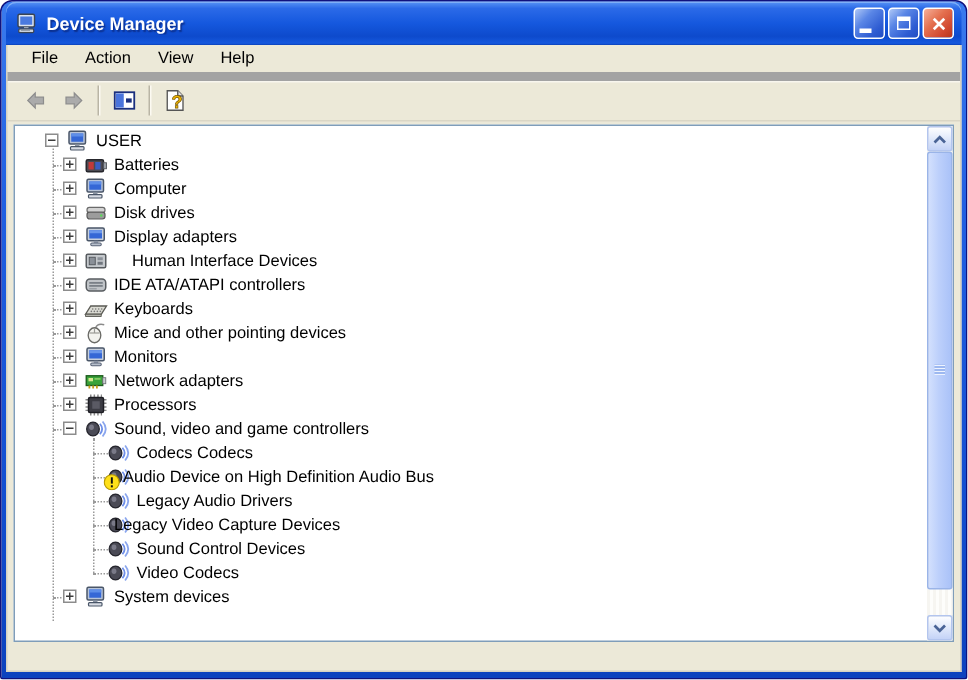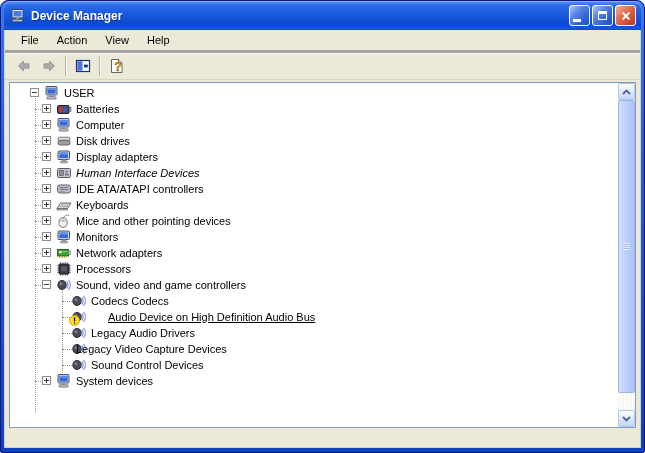--- a/index.html
+++ b/index.html
@@ -32,21 +32,21 @@
     display:flex;align-items:center;justify-content:center;position:relative;cursor:default;
   }
   .wbtn.blue{background:linear-gradient(135deg,#AFC8F6 0%,#5A86E6 35%,#2E5CD2 75%,#224EC2 100%);}
   .wbtn.red{background:linear-gradient(135deg,#F6B09A 0%,#E4704F 40%,#D14830 75%,#B5361E 100%);}
   .glyph-min{position:absolute;left:3px;bottom:3px;width:8px;height:3px;background:#fff;}
   .glyph-max{width:9px;height:9px;border:1px solid #fff;border-top:3px solid #fff;}
   .client{
     flex:1;min-height:0;background:#ECE9D8;display:flex;flex-direction:column;
     border:1px solid #D6D2C2;border-top:none;
   }
-  .menubar{flex:0 0 23px;display:flex;align-items:center;padding-left:7px;border-bottom:3px solid #a3a3a3;}
+  .menubar{flex:0 0 23px;display:flex;align-items:center;padding-left:7px;border-bottom:6px solid #a3a3a3;}
   .menu-item{font-size:11px;color:#000;padding:3px 9px;cursor:default;}
   .toolbar{flex:0 0 27px;display:flex;align-items:center;padding-left:6px;border-bottom:1px solid #DAD6C5;box-shadow:inset 0 1px 0 #F8F6EE;}
   .tool-btn{width:25px;height:22px;display:flex;align-items:center;justify-content:center;}
   .tb-sep{width:1px;height:20px;background:#B9B5A5;box-shadow:1px 0 0 #FCFAF2;margin:0 4px;}
   .panel{
     flex:1;min-height:0;margin:2px 4px 0 4px;background:#fff;
     border:1px solid #7F9DB9;display:flex;position:relative;
   }
   .tree{flex:1;position:relative;padding-top:2px;overflow:hidden;font-size:11px;}
   .trow{position:relative;height:16px;}
@@ -225,21 +225,21 @@
             <span class="expander" style="left: 32px;">
               <span class="h"></span>
               <span class="v"></span>
             </span>
             <span class="ticon" style="left: 46px;"><svg width="16" height="16" viewBox="0 0 16 16">
                 <rect x="1.5" y="3.5" width="13" height="9" rx="1" fill="#c4c8cc" stroke="#585c60" stroke-width="1"></rect>
                 <rect x="3.5" y="5.5" width="4" height="5" fill="#8a9098" stroke="#50545a" stroke-width="0.6"></rect>
                 <rect x="9" y="5.5" width="3.5" height="2" fill="#8a9098"></rect>
                 <rect x="9" y="8.5" width="3.5" height="2" fill="#70767e"></rect>
               </svg></span>
-            <span class="tlabel" style="left: 66px; font-style: italic;">Human Interface Devices</span>
+            <span class="tlabel" style="left: 78px;">Human Interface Devices</span>
           </div>
           <div class="trow">
             <span class="stub" style="left: 25px; width: 8px;"></span>
             <span class="expander" style="left: 32px;">
               <span class="h"></span>
               <span class="v"></span>
             </span>
             <span class="ticon" style="left: 46px;"><svg width="16" height="16" viewBox="0 0 16 16">
                 <rect x="1.5" y="4" width="13" height="8" rx="2.5" fill="#c0c4c8" stroke="#585c60" stroke-width="1"></rect>
                 <rect x="3.5" y="6" width="9" height="1.2" fill="#7a8088"></rect>
@@ -358,21 +358,21 @@
             <span class="ticon" style="left: 61px;"><svg width="16" height="16" viewBox="0 0 16 16">
                 <ellipse cx="6" cy="8" rx="4.2" ry="4.6" fill="#4a4a55" stroke="#26262e" stroke-width="0.9"></ellipse>
                 <ellipse cx="5" cy="6.8" rx="1.6" ry="1.8" fill="#7a7a88"></ellipse>
                 <path d="M10.6 4.5 q3 3.5 0 7" fill="none" stroke="#6f8fe8" stroke-width="1.2"></path>
                 <path d="M12.4 3 q4.2 5 0 10" fill="none" stroke="#8aa6ee" stroke-width="1.2"></path>
               </svg><span class="overlay"><svg width="11" height="11" viewBox="0 0 11 11">
                   <circle cx="5.5" cy="5.5" r="5" fill="#ffe01a" stroke="#b89a00" stroke-width="0.8"></circle>
                   <rect x="4.9" y="2.2" width="1.3" height="4.2" fill="#111"></rect>
                   <rect x="4.9" y="7.5" width="1.3" height="1.4" fill="#111"></rect>
                 </svg></span></span>
-            <span class="tlabel" style="left: 98px; text-decoration: underline;">Audio Device on High Definition Audio Bus</span>
+            <span class="tlabel" style="left: 72px;">Audio Device on High Definition Audio Bus</span>
           </div>
           <div class="trow">
             <span class="stub" style="left: 52px; width: 10px;"></span>
             <span class="ticon" style="left: 61px;"><svg width="16" height="16" viewBox="0 0 16 16">
                 <ellipse cx="6" cy="8" rx="4.2" ry="4.6" fill="#4a4a55" stroke="#26262e" stroke-width="0.9"></ellipse>
                 <ellipse cx="5" cy="6.8" rx="1.6" ry="1.8" fill="#7a7a88"></ellipse>
                 <path d="M10.6 4.5 q3 3.5 0 7" fill="none" stroke="#6f8fe8" stroke-width="1.2"></path>
                 <path d="M12.4 3 q4.2 5 0 10" fill="none" stroke="#8aa6ee" stroke-width="1.2"></path>
               </svg></span>
             <span class="tlabel" style="left: 81px;">Legacy Audio Drivers</span>
@@ -389,20 +389,30 @@
           </div>
           <div class="trow">
             <span class="stub" style="left: 52px; width: 10px;"></span>
             <span class="ticon" style="left: 61px;"><svg width="16" height="16" viewBox="0 0 16 16">
                 <ellipse cx="6" cy="8" rx="4.2" ry="4.6" fill="#4a4a55" stroke="#26262e" stroke-width="0.9"></ellipse>
                 <ellipse cx="5" cy="6.8" rx="1.6" ry="1.8" fill="#7a7a88"></ellipse>
                 <path d="M10.6 4.5 q3 3.5 0 7" fill="none" stroke="#6f8fe8" stroke-width="1.2"></path>
                 <path d="M12.4 3 q4.2 5 0 10" fill="none" stroke="#8aa6ee" stroke-width="1.2"></path>
               </svg></span>
             <span class="tlabel" style="left: 81px;">Sound Control Devices</span>
+          </div>
+          <div class="trow">
+            <span class="stub" style="left: 52px; width: 10px;"></span>
+            <span class="ticon" style="left: 61px;"><svg width="16" height="16" viewBox="0 0 16 16">
+                <ellipse cx="6" cy="8" rx="4.2" ry="4.6" fill="#4a4a55" stroke="#26262e" stroke-width="0.9"></ellipse>
+                <ellipse cx="5" cy="6.8" rx="1.6" ry="1.8" fill="#7a7a88"></ellipse>
+                <path d="M10.6 4.5 q3 3.5 0 7" fill="none" stroke="#6f8fe8" stroke-width="1.2"></path>
+                <path d="M12.4 3 q4.2 5 0 10" fill="none" stroke="#8aa6ee" stroke-width="1.2"></path>
+              </svg></span>
+            <span class="tlabel" style="left: 81px;">Video Codecs</span>
           </div>
           <div class="trow">
             <span class="stub" style="left: 25px; width: 8px;"></span>
             <span class="expander" style="left: 32px;">
               <span class="h"></span>
               <span class="v"></span>
             </span>
             <span class="ticon" style="left: 46px;"><svg width="16" height="16" viewBox="0 0 16 16">
                 <rect x="2" y="1.5" width="11" height="8.5" rx="1" fill="#b8c4d8" stroke="#4a5668" stroke-width="1"></rect>
                 <rect x="3.5" y="3" width="8" height="5.5" fill="#3567d6"></rect>

